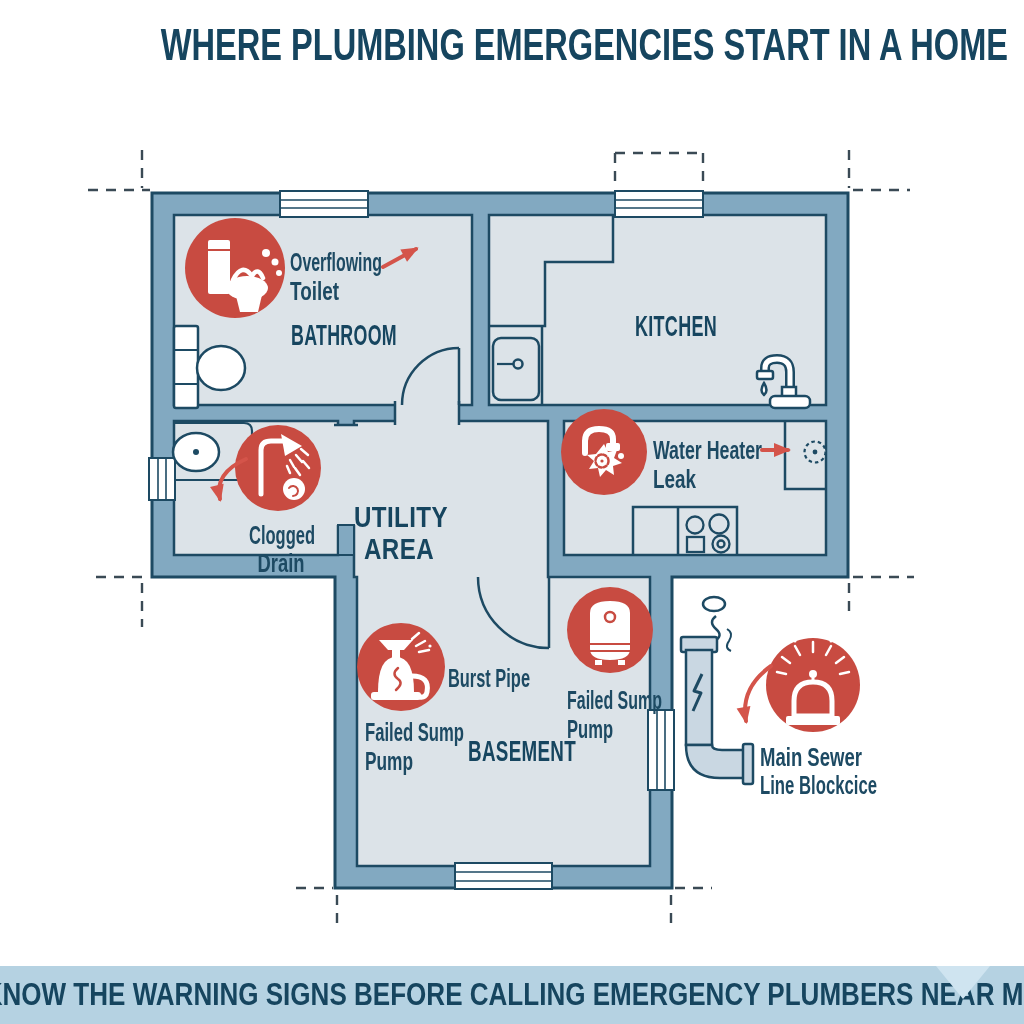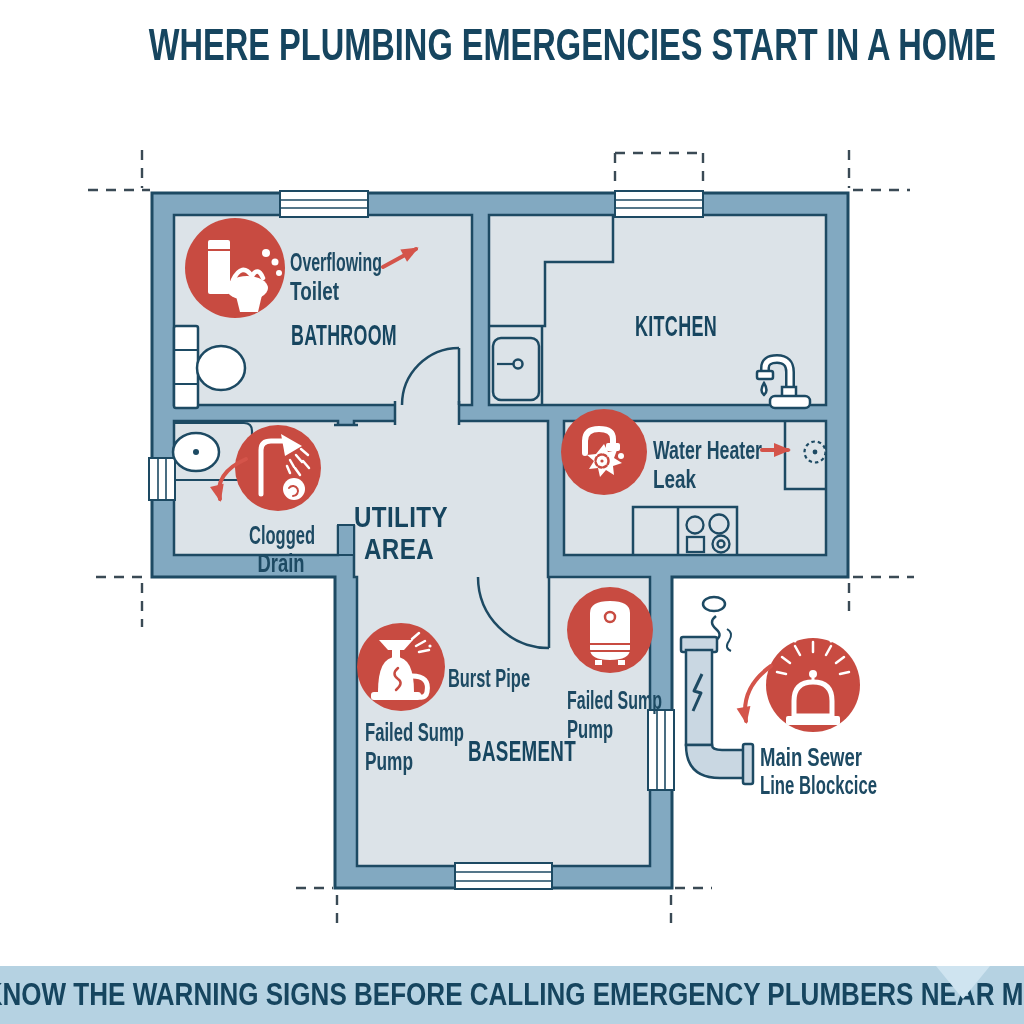--- a/index.html
+++ b/index.html
@@ -2,21 +2,21 @@
 <html style="--accent-red: #C84B41; --arrow-red: #D4544A; --wall-blue: #82A9C1; --room-fill: #DCE3E8; --outline-dark: #1D4A63; --text-dark: #16455F; --banner-bg: #B5D2E2; --banner-accent: #CFE4F0; --background: #FFFFFF;"><head>
 <meta charset="utf-8">
 <style>
   :root{
     --accent-red:#C84B41; --arrow-red:#D4544A; --wall-blue:#82A9C1;
     --room-fill:#DCE3E8; --outline-dark:#1D4A63; --text-dark:#16455F;
     --banner-bg:#B5D2E2; --banner-accent:#CFE4F0; --background:#FFFFFF;
   }
   html,body{margin:0;padding:0;background:#e9e9e9;font-family:"Liberation Sans",sans-serif;}
   .stage{position:relative;width:1024px;height:1024px;background:var(--background);overflow:hidden;margin:0 auto;}
-  .title{position:absolute;top:20px;left:0;width:876px;text-align:center;}
+  .title{position:absolute;top:20px;left:12px;width:876px;text-align:center;}
   .title span{display:inline-block;transform:scaleX(.74);transform-origin:center;
     font-size:44px;font-weight:bold;letter-spacing:0px;color:var(--text-dark);white-space:nowrap;}
   .plan{position:absolute;left:0;top:0;width:1024px;height:1024px;}
   .banner{position:absolute;left:0;top:966px;width:1024px;height:58px;background:var(--banner-bg);
     display:flex;align-items:center;justify-content:center;}
   .banner-text{display:inline-block;transform:scaleX(.84);transform-origin:center;
     font-size:31px;font-weight:bold;color:var(--text-dark);white-space:nowrap;}
   .banner-tri{position:absolute;top:0;right:34px;width:0;height:0;
     border-left:27px solid transparent;border-right:27px solid transparent;
     border-top:33px solid var(--banner-accent);}

